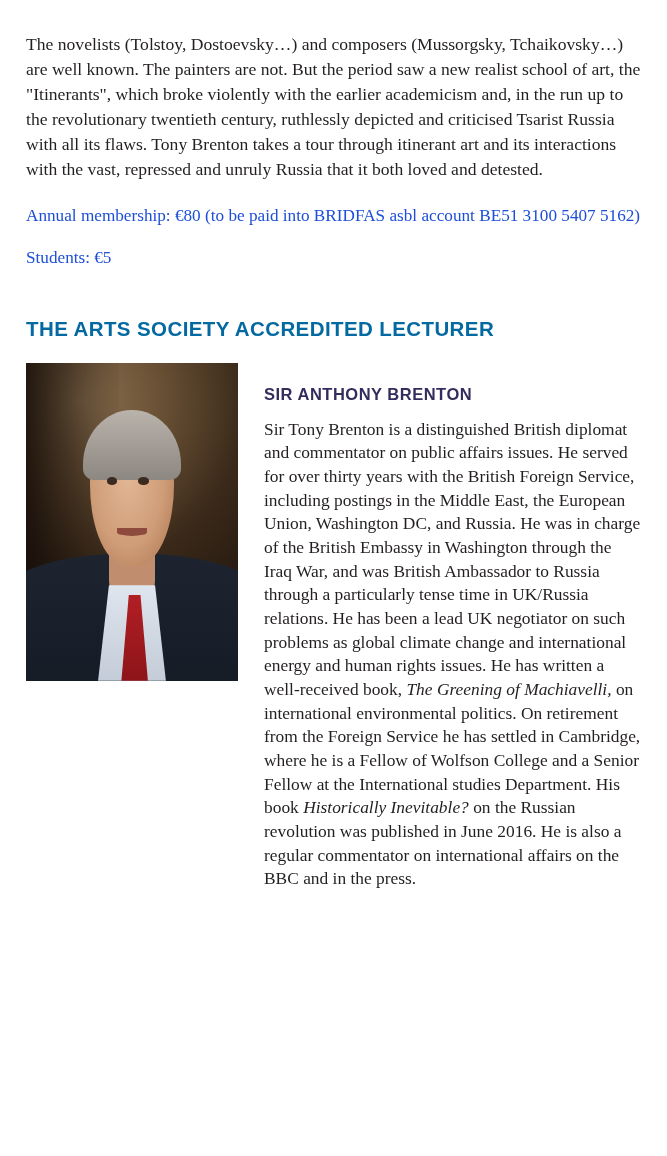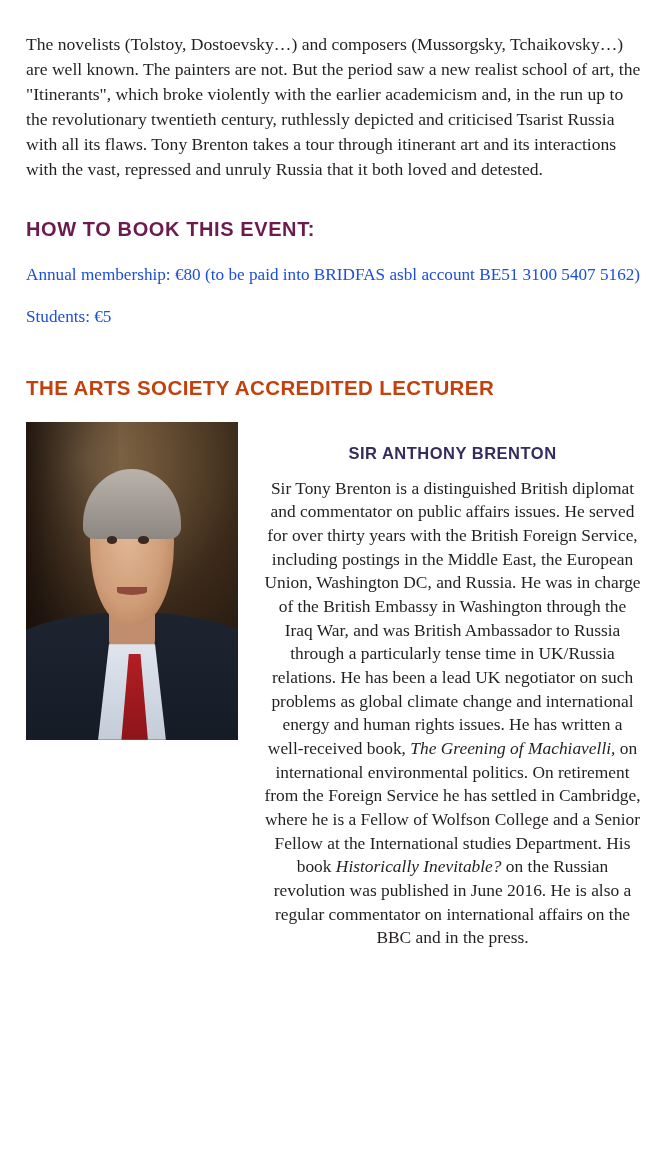--- a/index.html
+++ b/index.html
@@ -44,21 +44,21 @@
     font-family: "Liberation Serif", serif;
     font-size: 17.2px;
     line-height: 1.42;
     color: #1d4ed8;
     margin: 18px 0 0 0;
   }
   .book-line.first {
     margin-top: 22px;
   }
   .heading-lecturer {
-    color: #c2410c;
+    color: #0369a1;
     font-size: 20.5px;
     letter-spacing: 0.4px;
     margin-top: 46px;
   }
   .bio-wrap {
     display: flex;
     margin-top: 22px;
     align-items: flex-start;
   }
   .portrait {
@@ -151,21 +151,20 @@
     left: 43%;
     top: 52%;
     width: 14%;
     height: 2.4%;
     background: #8d4a3d;
     border-radius: 0 0 60% 60%;
   }
   .bio-col {
     flex: 1 1 auto;
     min-width: 0;
-    text-align: center;
   }
   .bio-name {
     font-family: "Liberation Sans", sans-serif;
     font-weight: bold;
     font-size: 16.5px;
     letter-spacing: 0.5px;
     color: #332d5e;
     margin: 22px 0 0 0;
   }
   .bio-text {
@@ -180,21 +179,20 @@
     margin-top: 28px;
   }
 </style>
 </head>
 <body>
 
 <div class="page">
 
   <p class="intro">The novelists (Tolstoy, Dostoevsky…) and composers (Mussorgsky, Tchaikovsky…) are well known. The painters are not. But the period saw a new realist school of art, the "Itinerants", which broke violently with the earlier academicism and, in the run up to the revolutionary twentieth century, ruthlessly depicted and criticised Tsarist Russia with all its flaws. Tony Brenton takes a tour through itinerant art and its interactions with the vast, repressed and unruly Russia that it both loved and detested.</p>
 
-  <h2 class="section-heading heading-book">HOW TO BOOK THIS EVENT:</h2>
 
   <p class="book-line first">Annual membership: €80 (to be paid into BRIDFAS asbl account BE51 3100 5407 5162)</p>
   <p class="book-line">Students: €5</p>
 
   <h2 class="section-heading heading-lecturer">THE ARTS SOCIETY ACCREDITED LECTURER</h2>
 
   <div class="bio-wrap">
 
     <div class="portrait">
       <div class="bg"></div>

